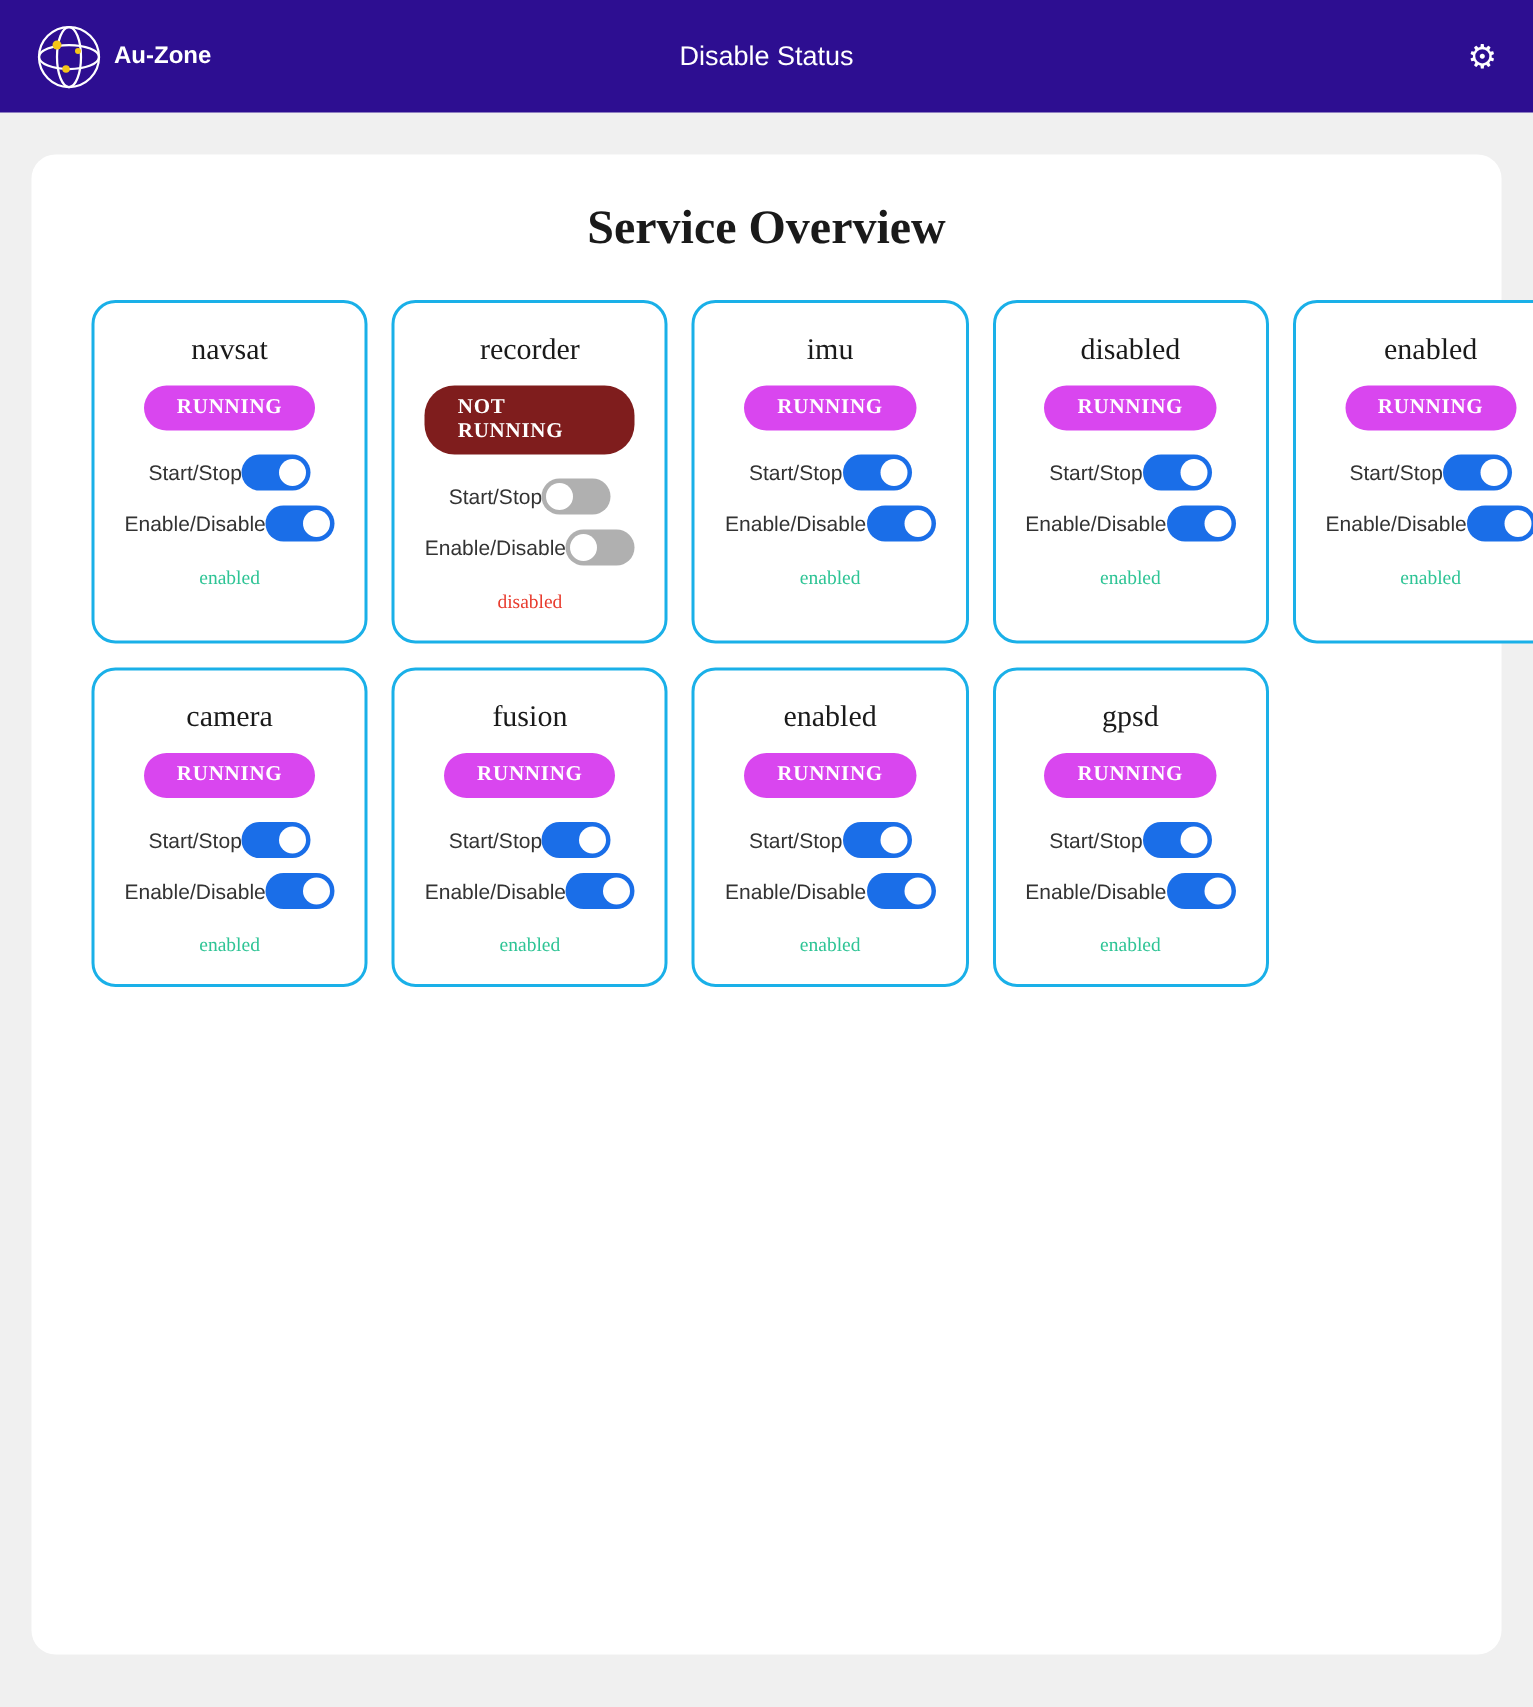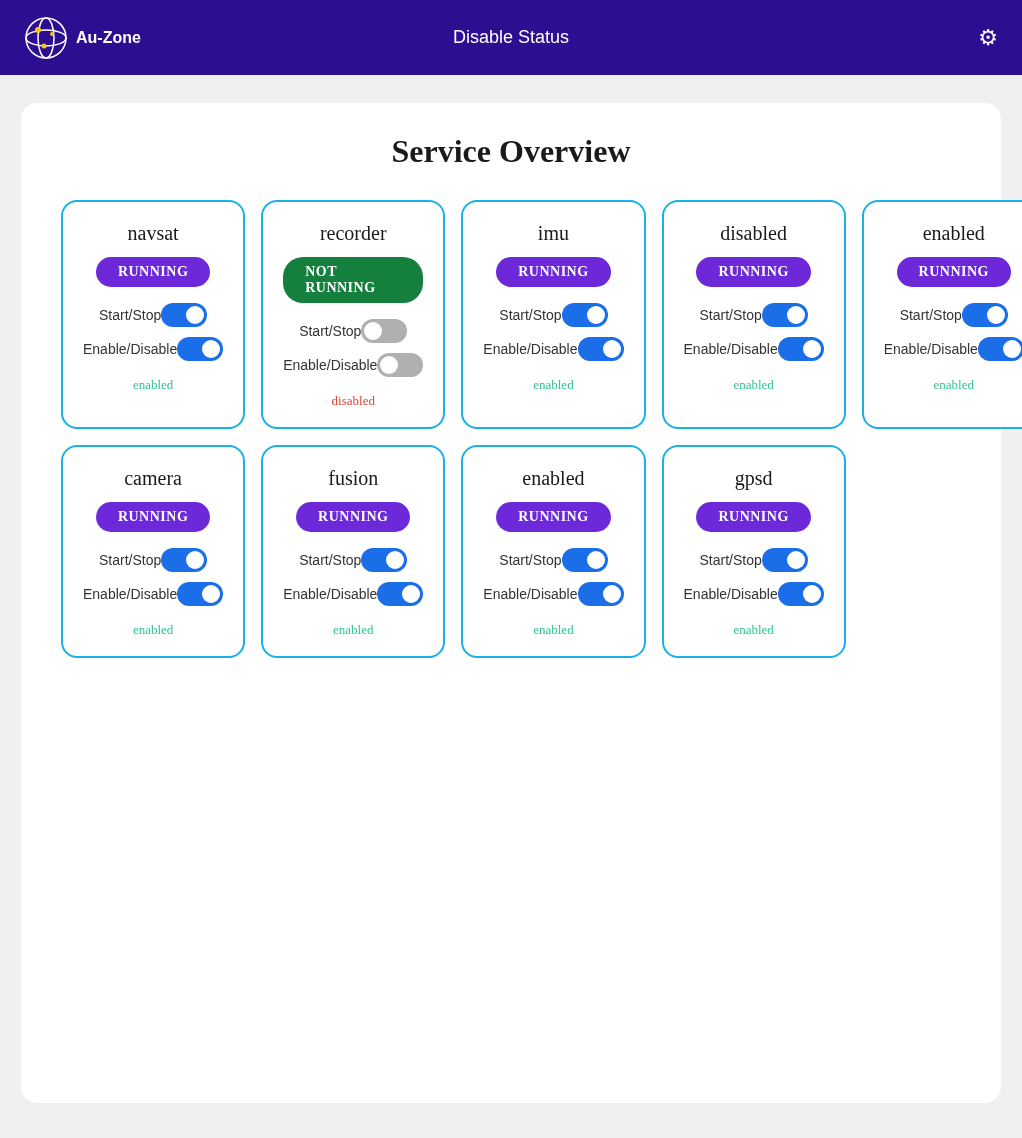--- a/index.html
+++ b/index.html
@@ -82,22 +82,22 @@
     }
     .status-badge {
       border-radius: 20px;
       padding: 7px 22px;
       font-size: 14px;
       font-weight: bold;
       color: #ffffff;
       margin-bottom: 16px;
       letter-spacing: 0.5px;
     }
-    .status-running { background: #6d28d9; }
-    .status-not-running { background: #15803d; }
+    .status-running { background: #d946ef; }
+    .status-not-running { background: #7f1d1d; }
 
     
     .toggle-row {
       display: flex;
       align-items: center;
       justify-content: center;
       width: 100%;
       margin-bottom: 10px;
     }
     .toggle-label {

